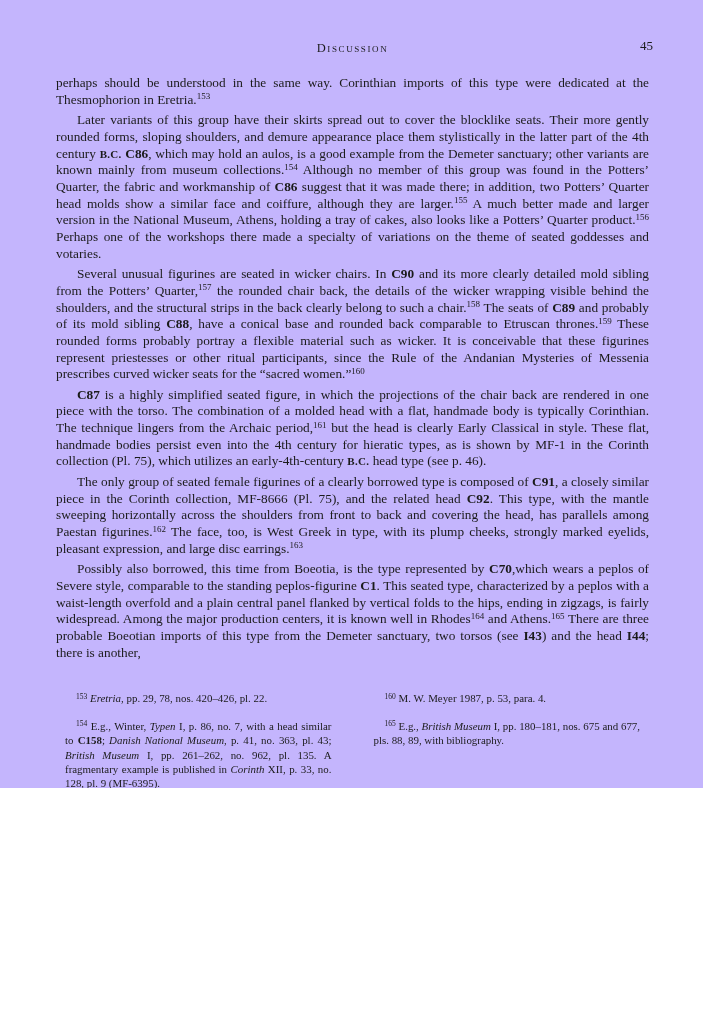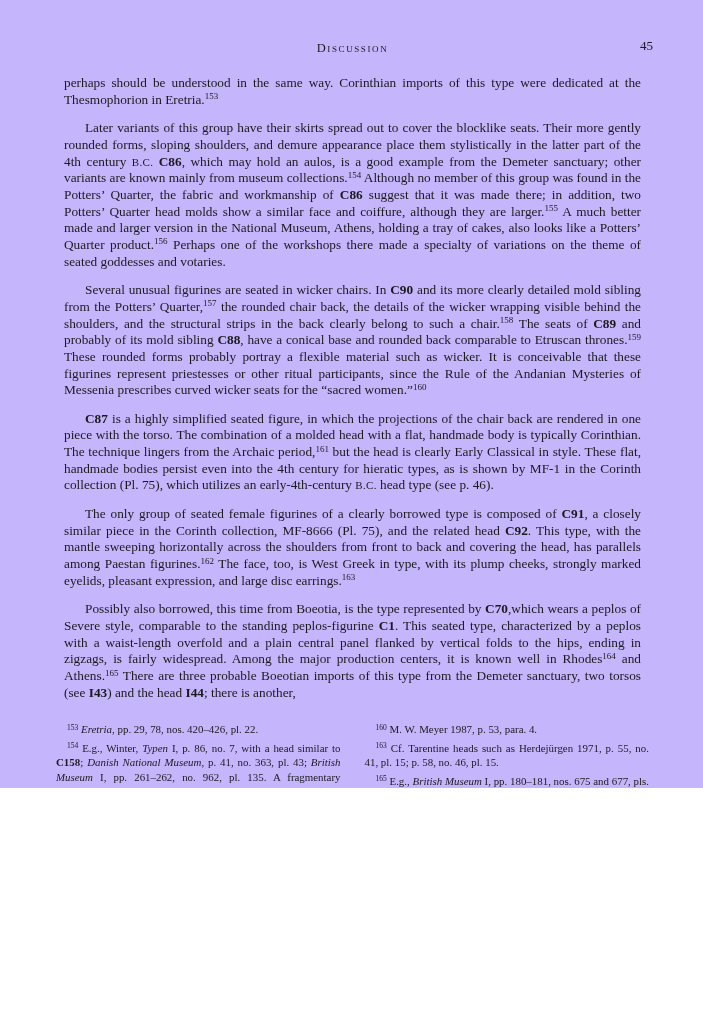--- a/index.html
+++ b/index.html
@@ -28,42 +28,42 @@
     font-size: 12.5px;
   }
   .page-number {
     position: absolute;
     right: 0;
     top: 0;
     font-size: 13px;
   }
 
   .body-text { font-size: 13.3px; line-height: 16.65px; }
-  .body-text p { margin: 12px; text-align: justify; }
+  .body-text p { margin: 4px; text-align: justify; }
   .body-text p.indent { text-indent: 21px; }
 
   .b  { font-weight: 700; }
   .i  { font-style: italic; }
-  .sc { font-size: 11px; letter-spacing: 0.3px; }
+  .sc { font-size: 11px; letter-spacing: 0.3px; font-weight: bold; }
   .sup {
     font-size: 9px;
     line-height: 0;
     position: relative;
     top: -4.5px;
   }
 
   .footnotes {
     display: flex;
     gap: 16px;
     margin-top: 17px;
     font-size: 10.9px;
     line-height: 14.4px;
   }
   .fn-col { flex: 1 1 0; min-width: 0; }
-  .fn-col p { margin: 4px; text-align: justify; text-indent: 11px; }
+  .fn-col p { margin: 13px; text-align: justify; text-indent: 11px; }
   .footnotes .sup { font-size: 7.5px; top: -3.5px; }
 </style>
 </head>
 <body>
 
 <div class="page">
   <div class="content">
 
     <div class="header">
       <span class="running-head">Discussion</span>
@@ -80,19 +80,18 @@
       </div>
 
     <div class="footnotes">
       <div class="fn-col" id="fn-left">
           <p><span class="sup">153</span><span> </span><span class="i">Eretria</span><span>, pp. 29, 78, nos. 420–426, pl. 22.</span></p>
           <p><span class="sup">154</span><span> E.g., Winter, </span><span class="i">Typen</span><span> I, p. 86, no. 7, with a head similar to </span><span class="b">C158</span><span>; </span><span class="i">Danish National Museum</span><span>, p. 41, no. 363, pl. 43; </span><span class="i">British Museum</span><span> I, pp. 261–262, no. 962, pl. 135.  A fragmentary example is published in </span><span class="i">Corinth</span><span> XII, p. 33, no. 128, pl. 9 (MF-6395).</span></p>
           <p><span class="sup">155</span><span> KH-31, KH-32, </span><span class="i">Corinth</span><span> XV, i, p. 100, nos. 33, 34, pl. 34.</span></p>
         </div>
       <div class="fn-col" id="fn-right">
           <p><span class="sup">160</span><span> M. W. Meyer 1987, p. 53, para. 4.</span></p>
-          <p><span class="sup">163</span><span> Cf. Tarentine heads such as Herdejürgen 1971, p. 55, no. 41, pl. 15; p. 58, no. 46, pl. 15.</span></p>
           <p><span class="sup">165</span><span> E.g., </span><span class="i">British Museum</span><span> I, pp. 180–181, nos. 675 and 677, pls. 88, 89, with bibliography.</span></p>
         </div>
     </div>
 
   </div>
 </div>
 
 </body></html>

